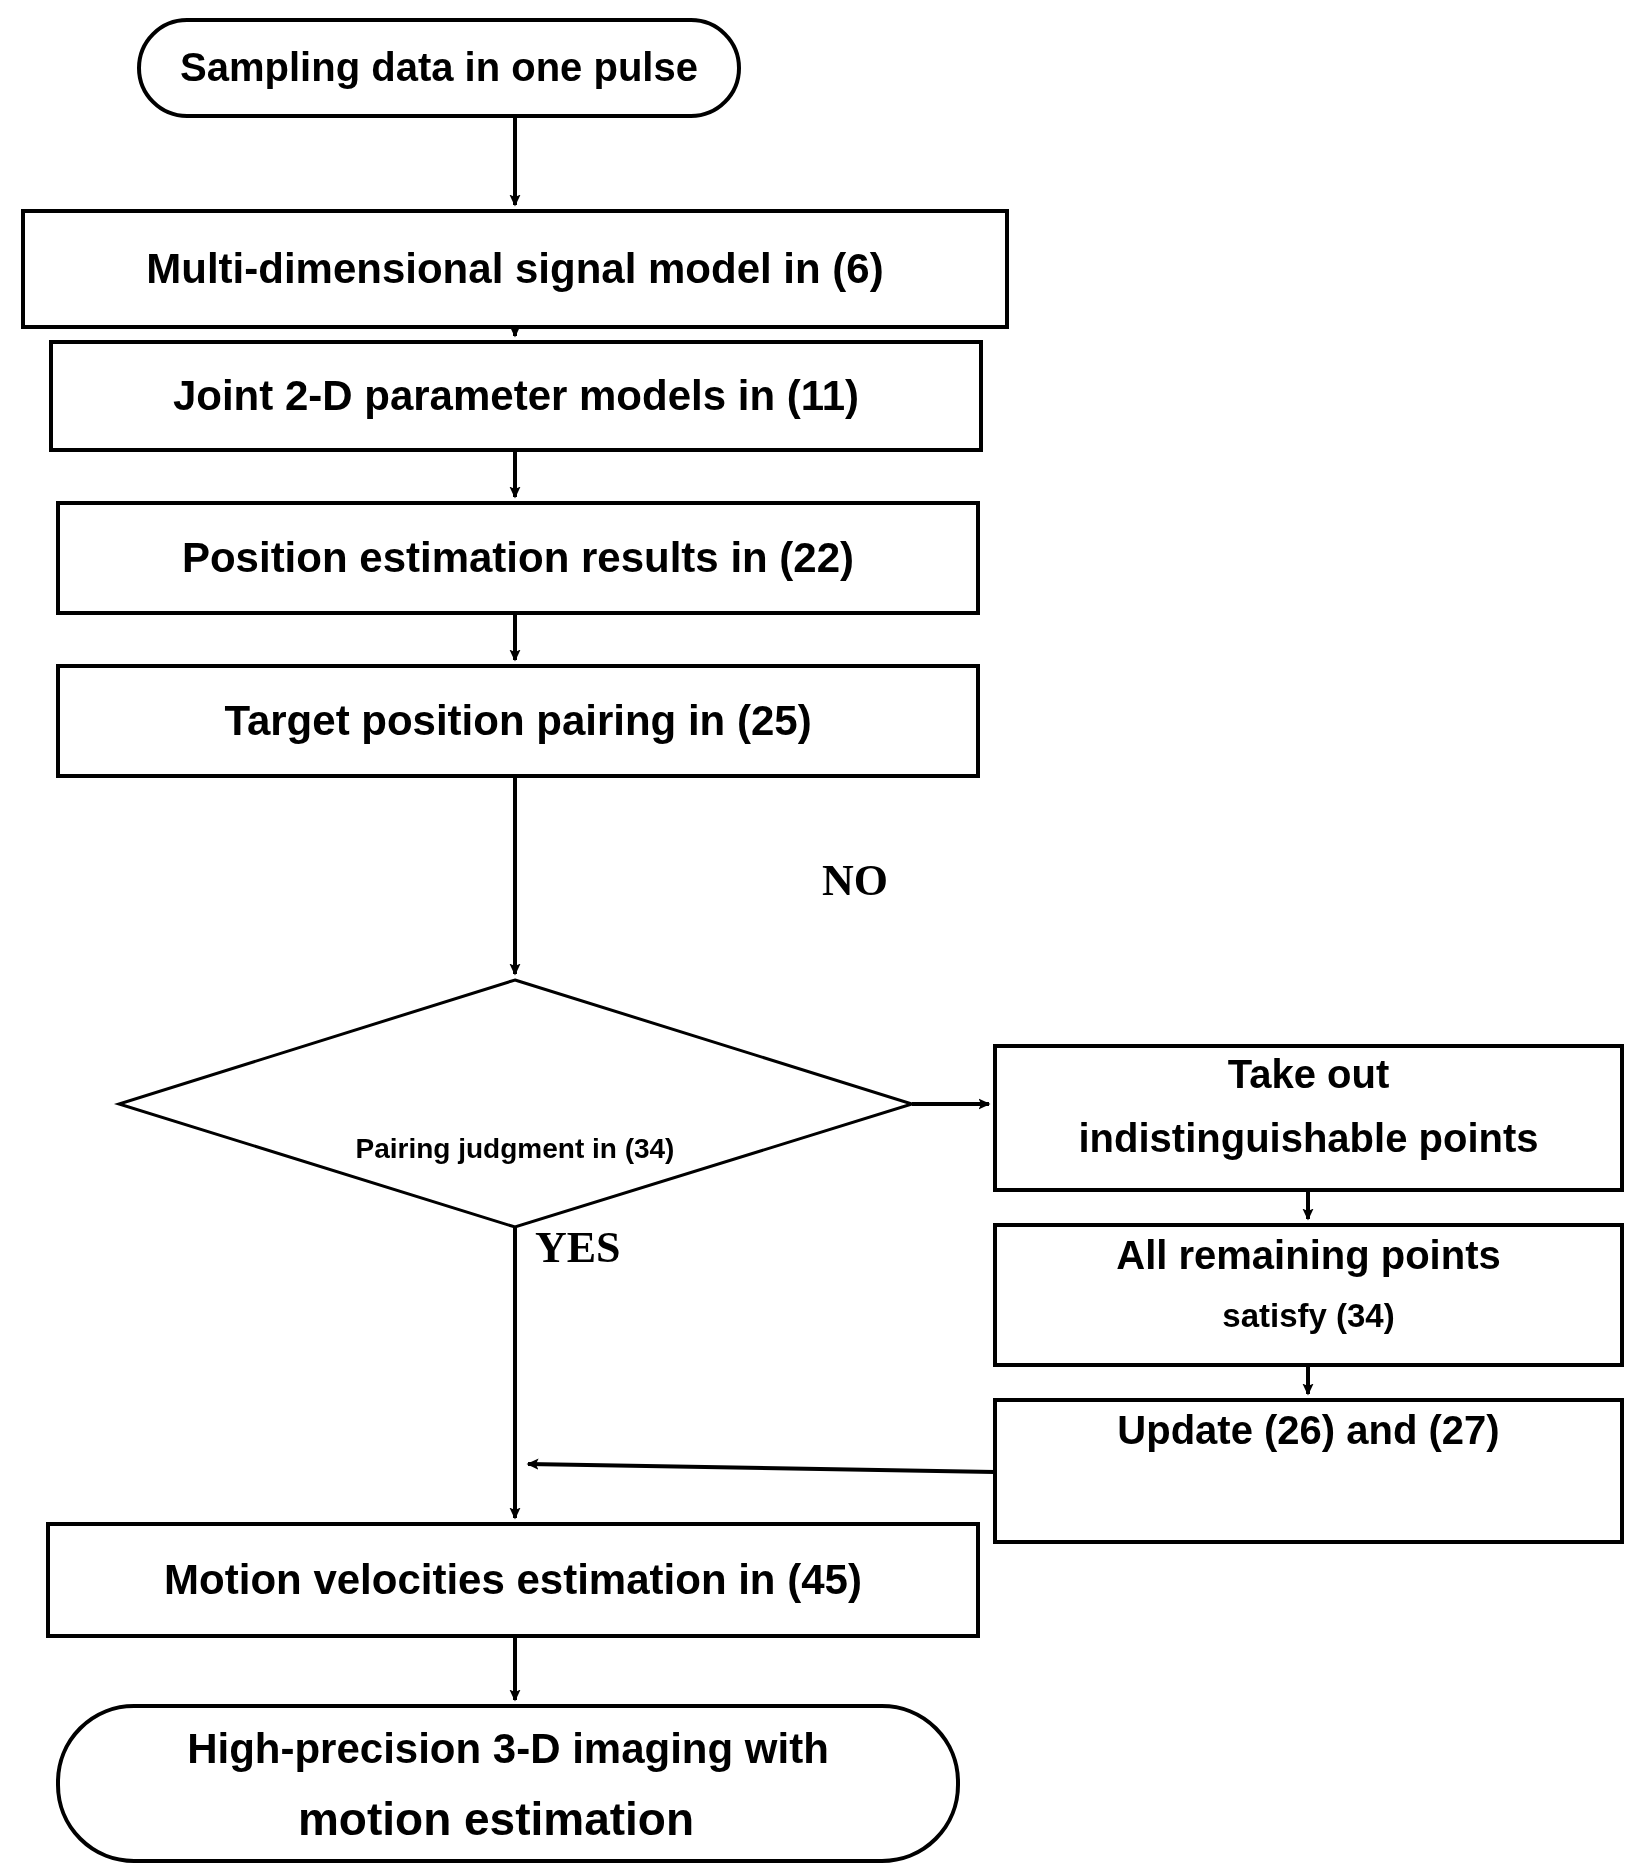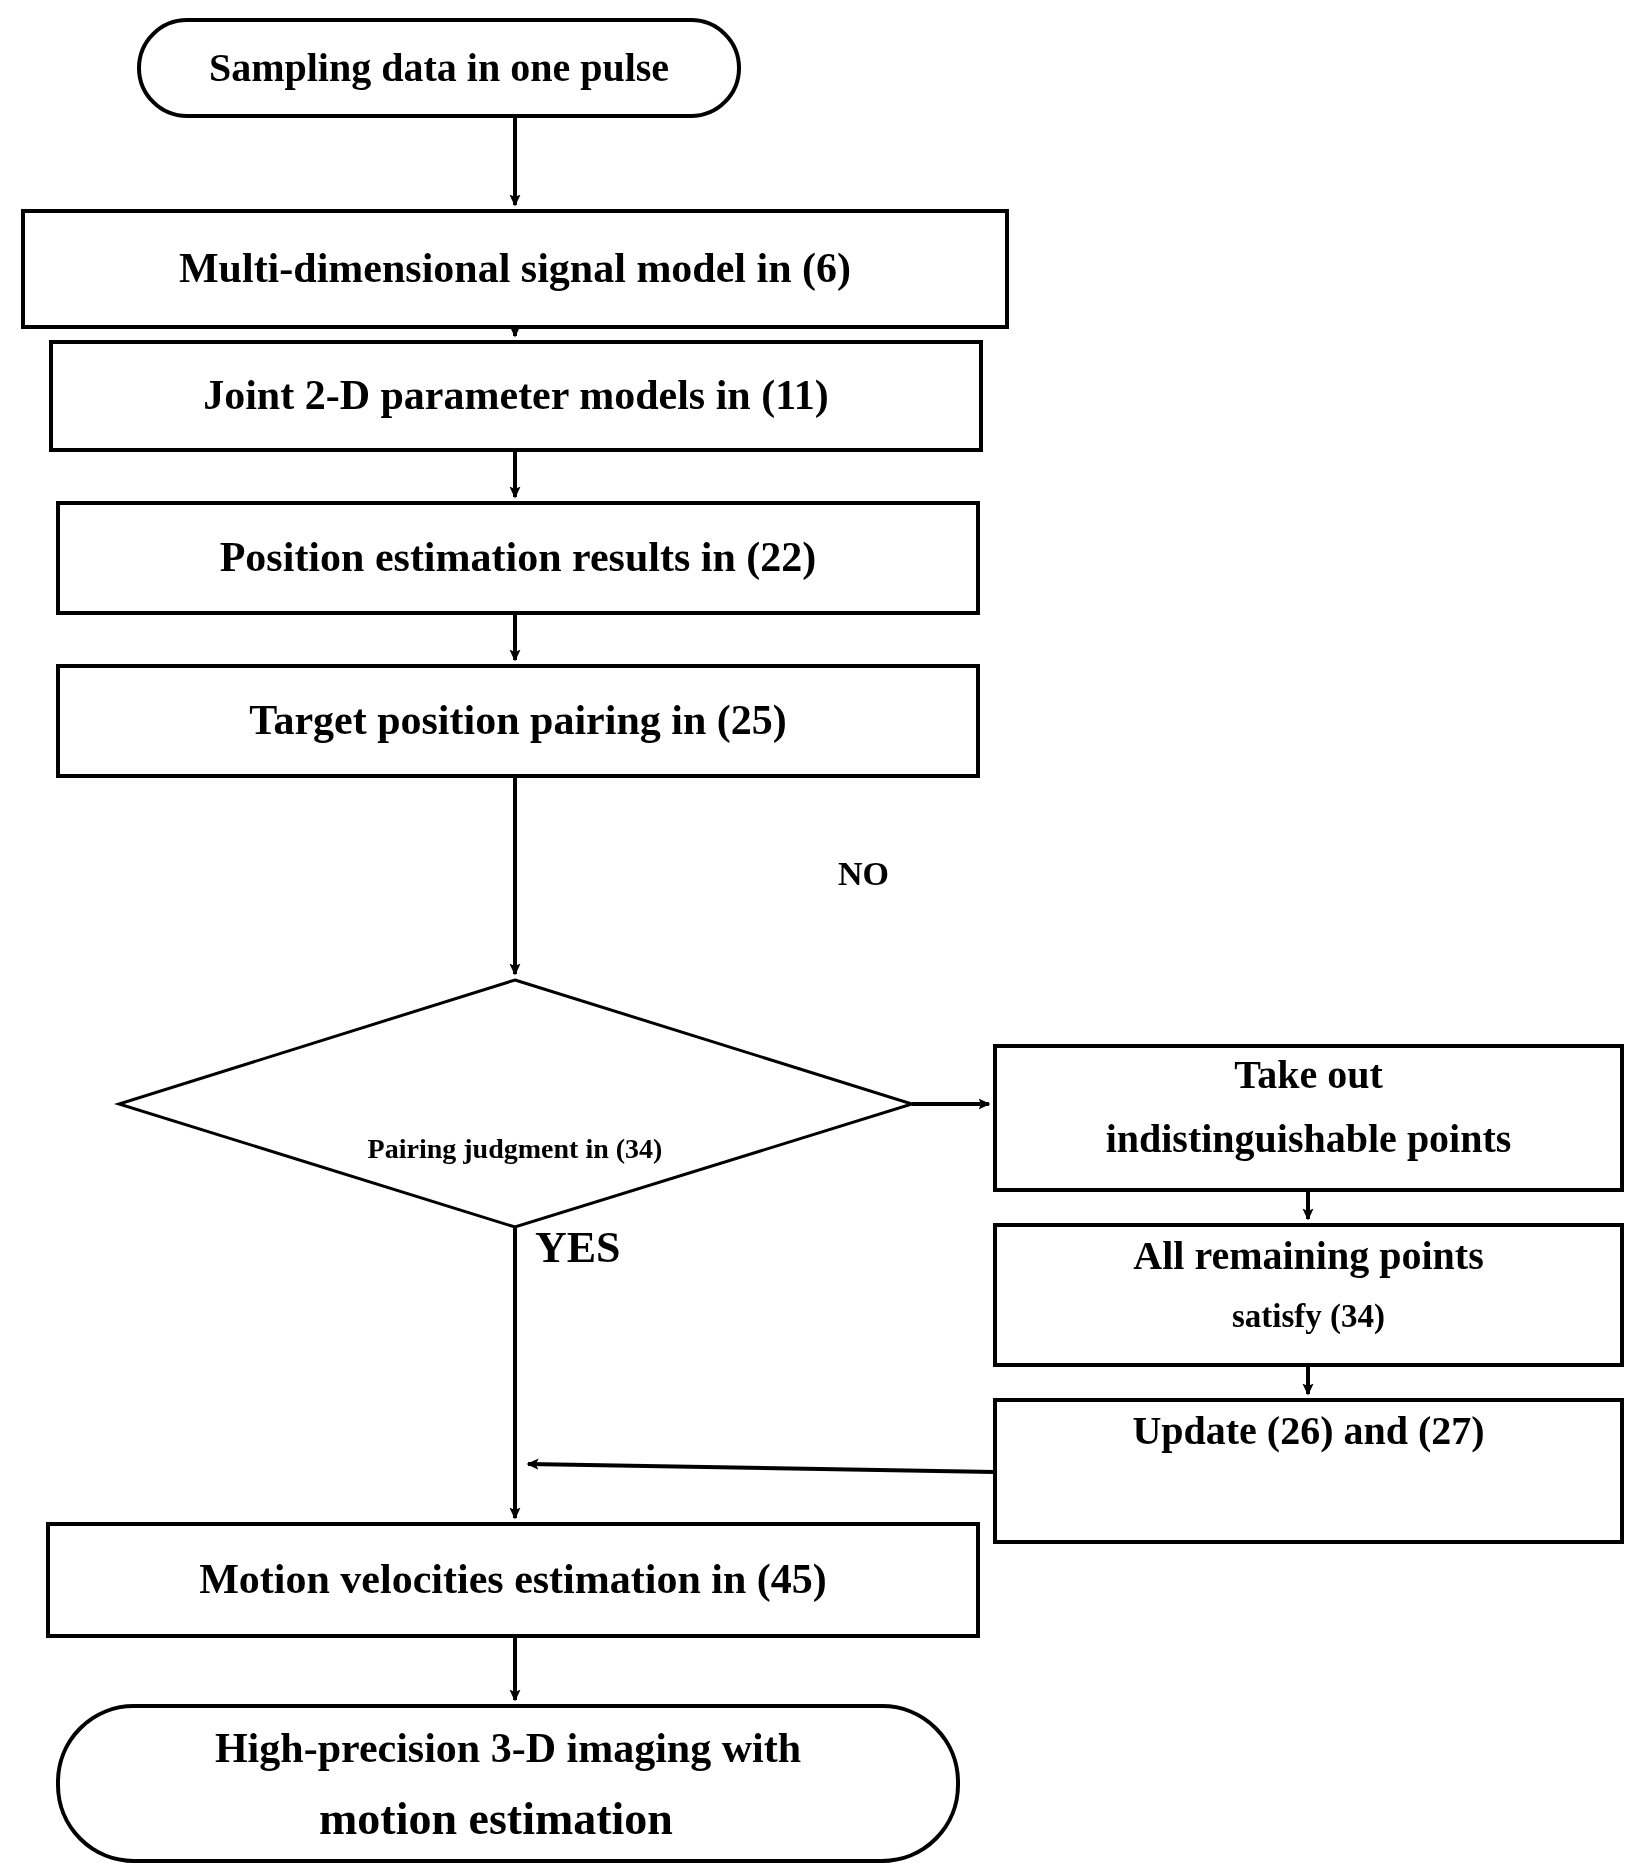--- a/index.html
+++ b/index.html
@@ -1,21 +1,21 @@
 <!DOCTYPE html>
 <html><head>
 <meta charset="utf-8">
 <style>
   html,body{margin:0;padding:0;background:#ffffff;}
   #root{position:relative;width:1637px;height:1864px;background:#ffffff;
         font-family:"Liberation Serif","DejaVu Serif",serif;}
   svg.flow{position:absolute;left:0;top:0;width:1637px;height:1864px;}
   .node-label{position:absolute;display:flex;align-items:center;justify-content:center;
               text-align:center;font-weight:bold;color:#000000;line-height:1.18;
-              font-family:Liberation Serif, serif;pointer-events:none;}
+              font-family:Liberation Sans, sans-serif;pointer-events:none;}
   .edge-label{position:absolute;font-weight:bold;color:#000000;
               font-family:"Liberation Serif","DejaVu Serif",serif;}
 </style>
 </head>
 <body>
 
 <div id="root">
 
   <svg class="flow" viewBox="0 0 1637 1864">
     <defs>
@@ -90,17 +90,17 @@
   <div class="node-label" style="left:995px;top:1230px;width:627px;height:52px;font-size:40px;">All remaining points</div>
   <div class="node-label" style="left:995px;top:1290px;width:627px;height:52px;font-size:33px;">satisfy (34)</div>
 
   <div class="node-label" style="left:995px;top:1405px;width:627px;height:52px;font-size:40px;">Update (26) and (27)</div>
 
   <div class="node-label" style="left:48px;top:1524px;width:930px;height:112px;font-size:42px;">Motion velocities estimation in (45)</div>
 
   <div class="node-label" style="left:58px;top:1720px;width:900px;height:58px;font-size:42px;">High-precision 3-D imaging with</div>
   <div class="node-label" style="left:46px;top:1790px;width:900px;height:58px;font-size:46px;">motion estimation</div>
 
-  <div class="edge-label" style="left:822px;top:855px;font-size:34px;margin-left:16px;">NO</div>
+  <div class="edge-label" style="left:822px;top:855px;font-size:44px;">NO</div>
 
   <div class="edge-label" style="left:535px;top:1222px;font-size:44px;text-align:center;">YES</div>
 
 </div>
 
 </body></html>

